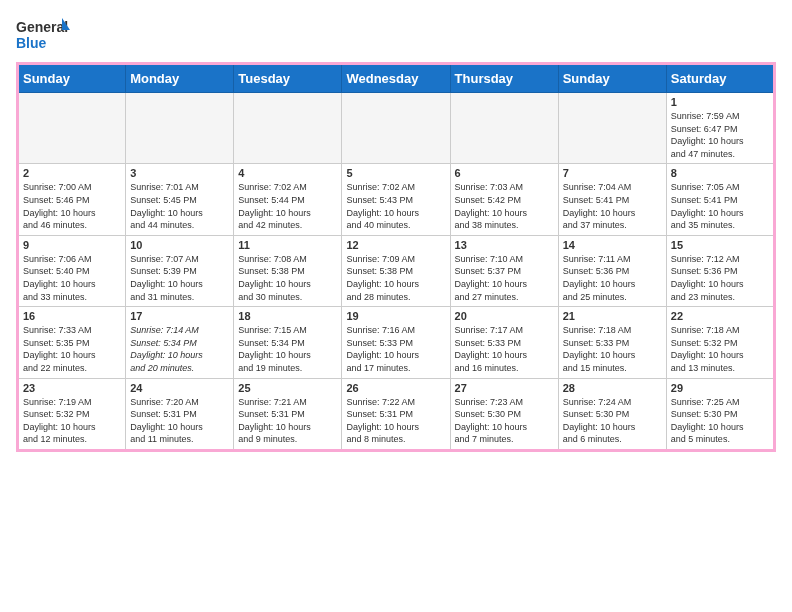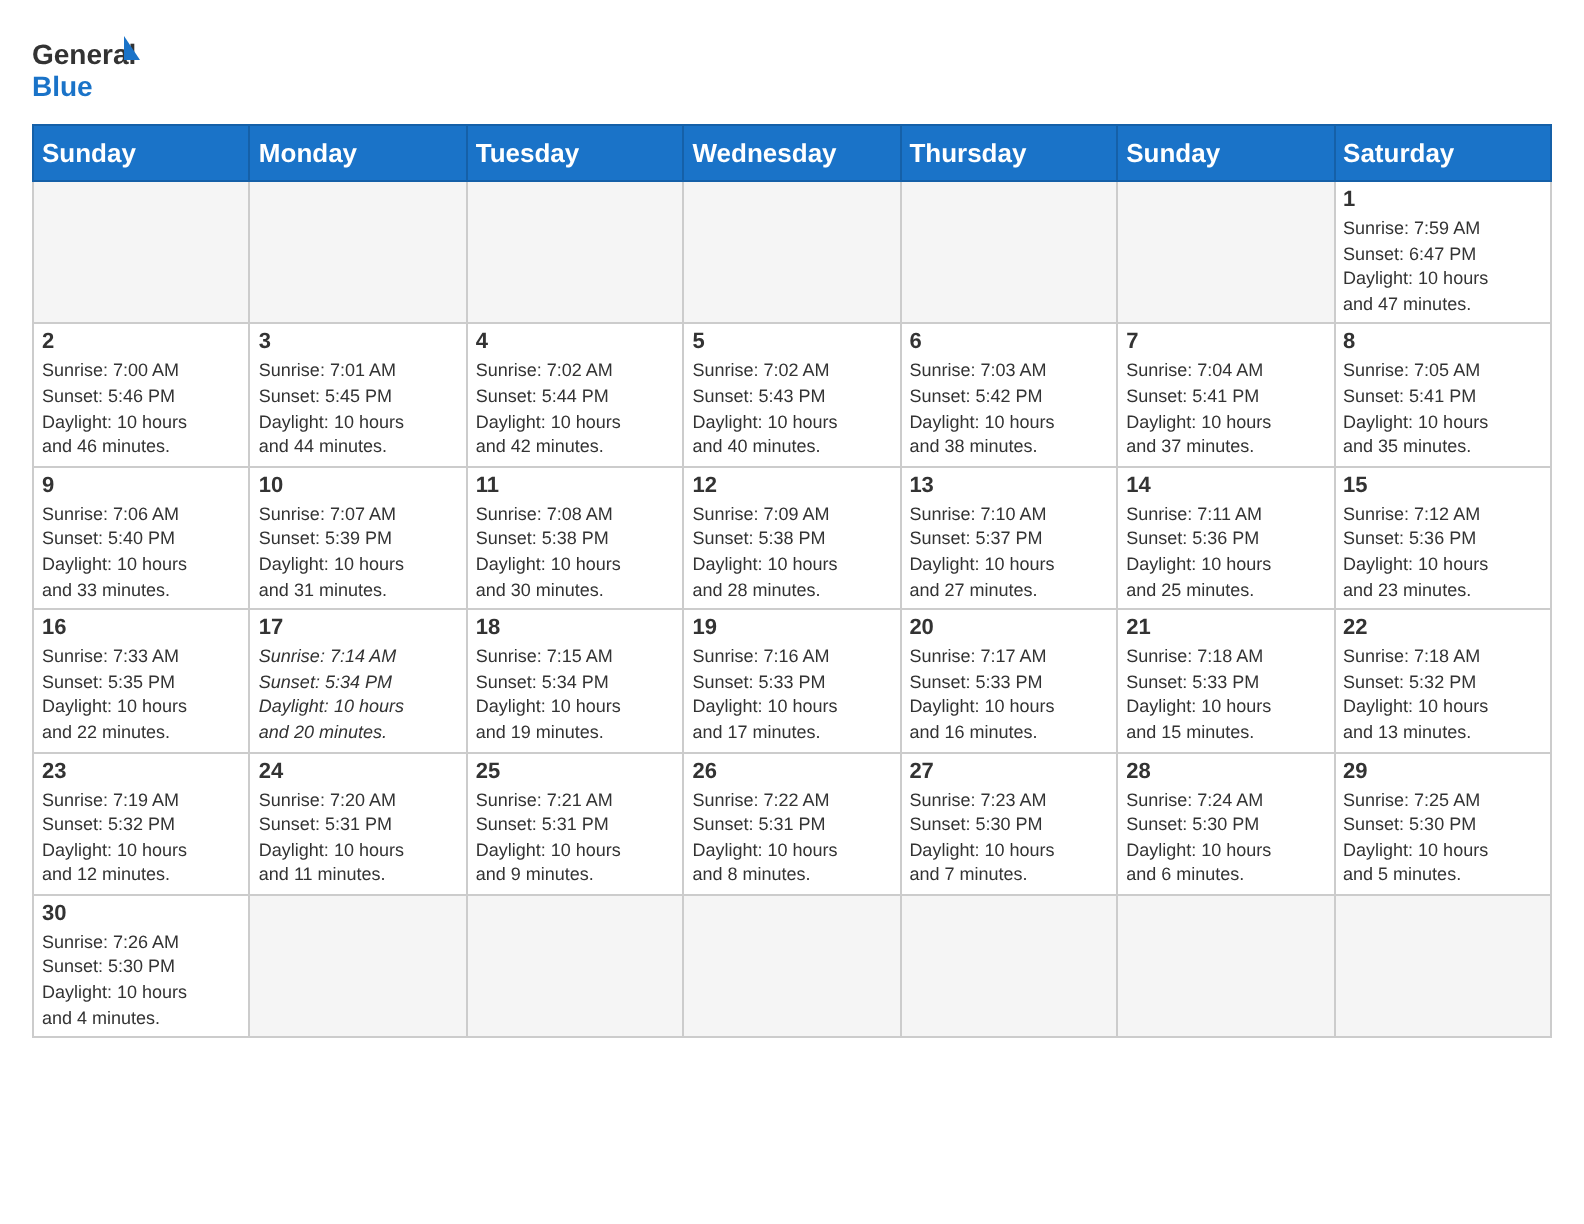--- a/index.html
+++ b/index.html
@@ -30,21 +30,21 @@
       color: #333;
       line-height: 1.1;
     }
     .location-title {
       font-size: 14px;
       color: #555;
     }
     .calendar {
       width: 100%;
       border-collapse: collapse;
-      border: 1px solid #f9a8d4;
+      border: 3px solid #f9a8d4;
     }
     .calendar th {
       background: #1a73c8;
       color: #fff;
       font-size: 13px;
       font-weight: bold;
       padding: 6px 4px;
       text-align: left;
       border: 1px solid #1560a8;
     }
@@ -318,29 +318,14 @@
 and 6 minutes.</div>
         </td>
         <td>
           <span class="day-number">29</span>
           <div class="day-info" style="white-space: pre-line;">Sunrise: 7:25 AM
 Sunset: 5:30 PM
 Daylight: 10 hours
 and 5 minutes.</div>
         </td>
       </tr>
-      <tr class="last-row">
-        <td>
-          <span class="day-number">30</span>
-          <div class="day-info" style="white-space: pre-line;">Sunrise: 7:26 AM
-Sunset: 5:30 PM
-Daylight: 10 hours
-and 4 minutes.</div>
-        </td>
-        <td class="empty"></td>
-        <td class="empty"></td>
-        <td class="empty"></td>
-        <td class="empty"></td>
-        <td class="empty"></td>
-        <td class="empty"></td>
-      </tr>
     </tbody>
 </table>
 
 </body></html>

